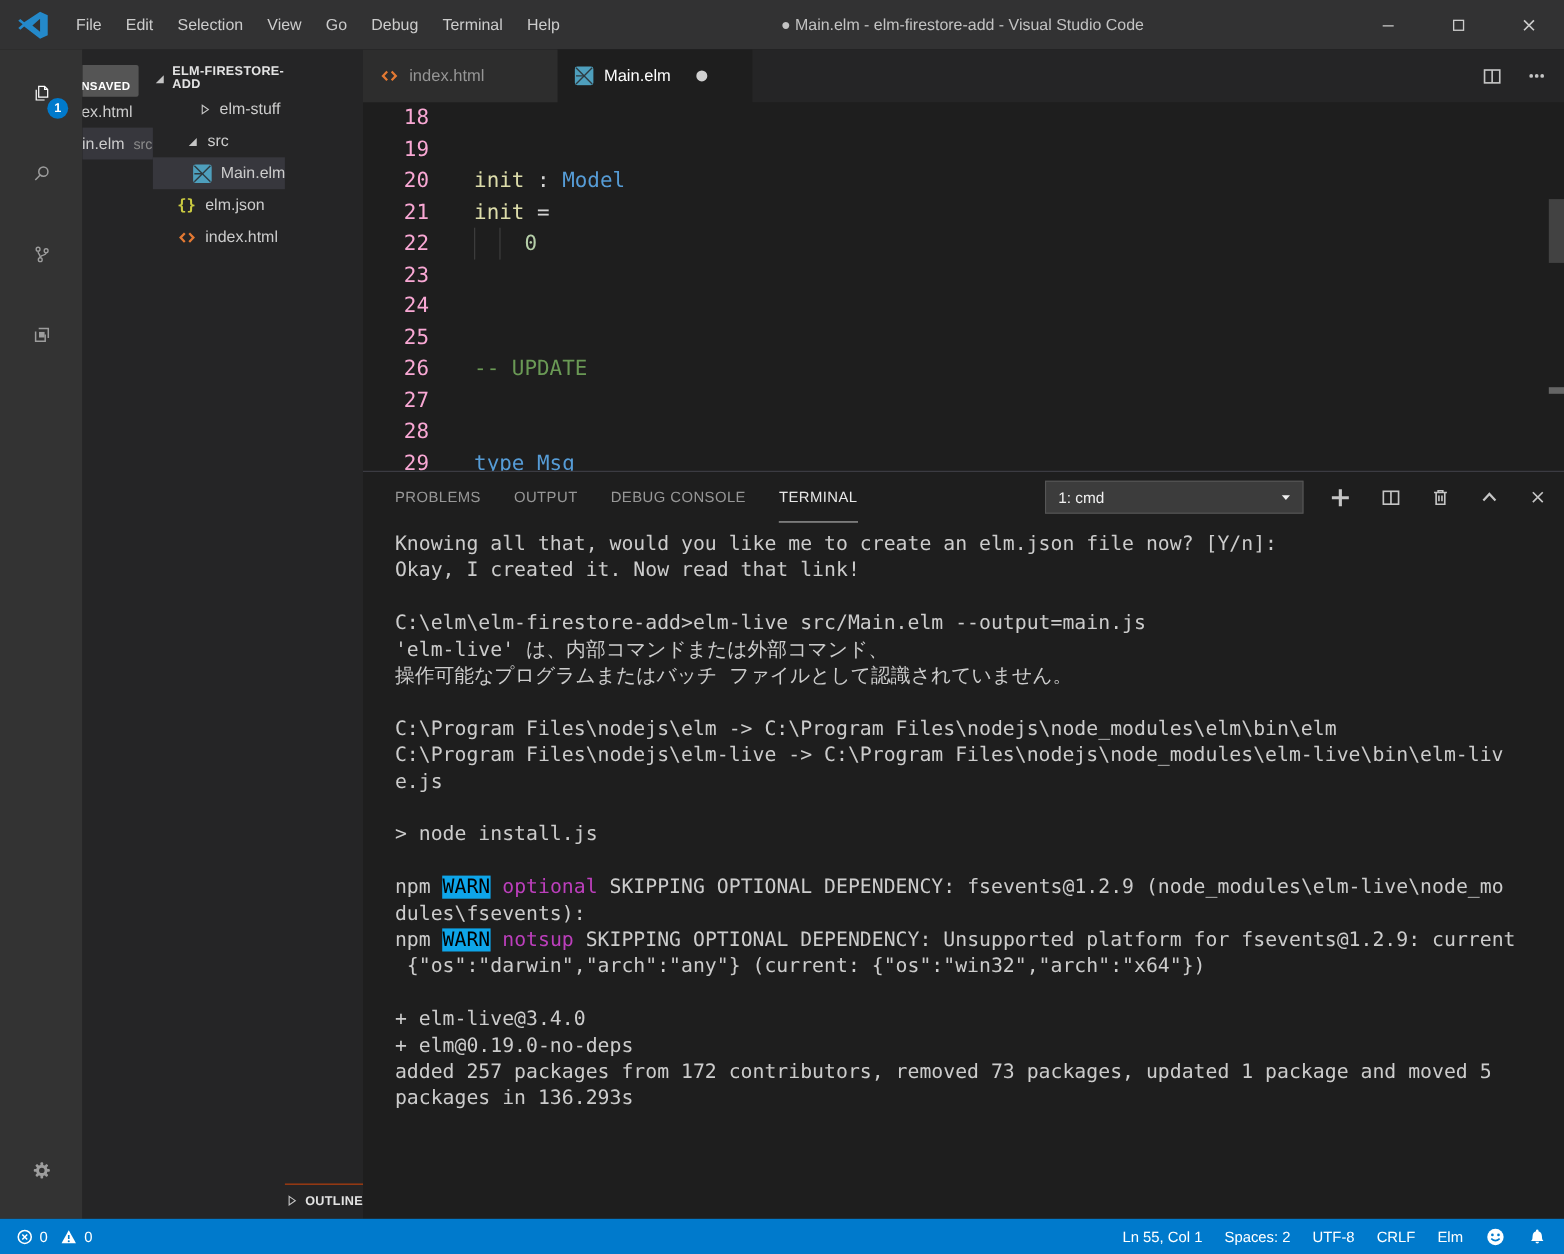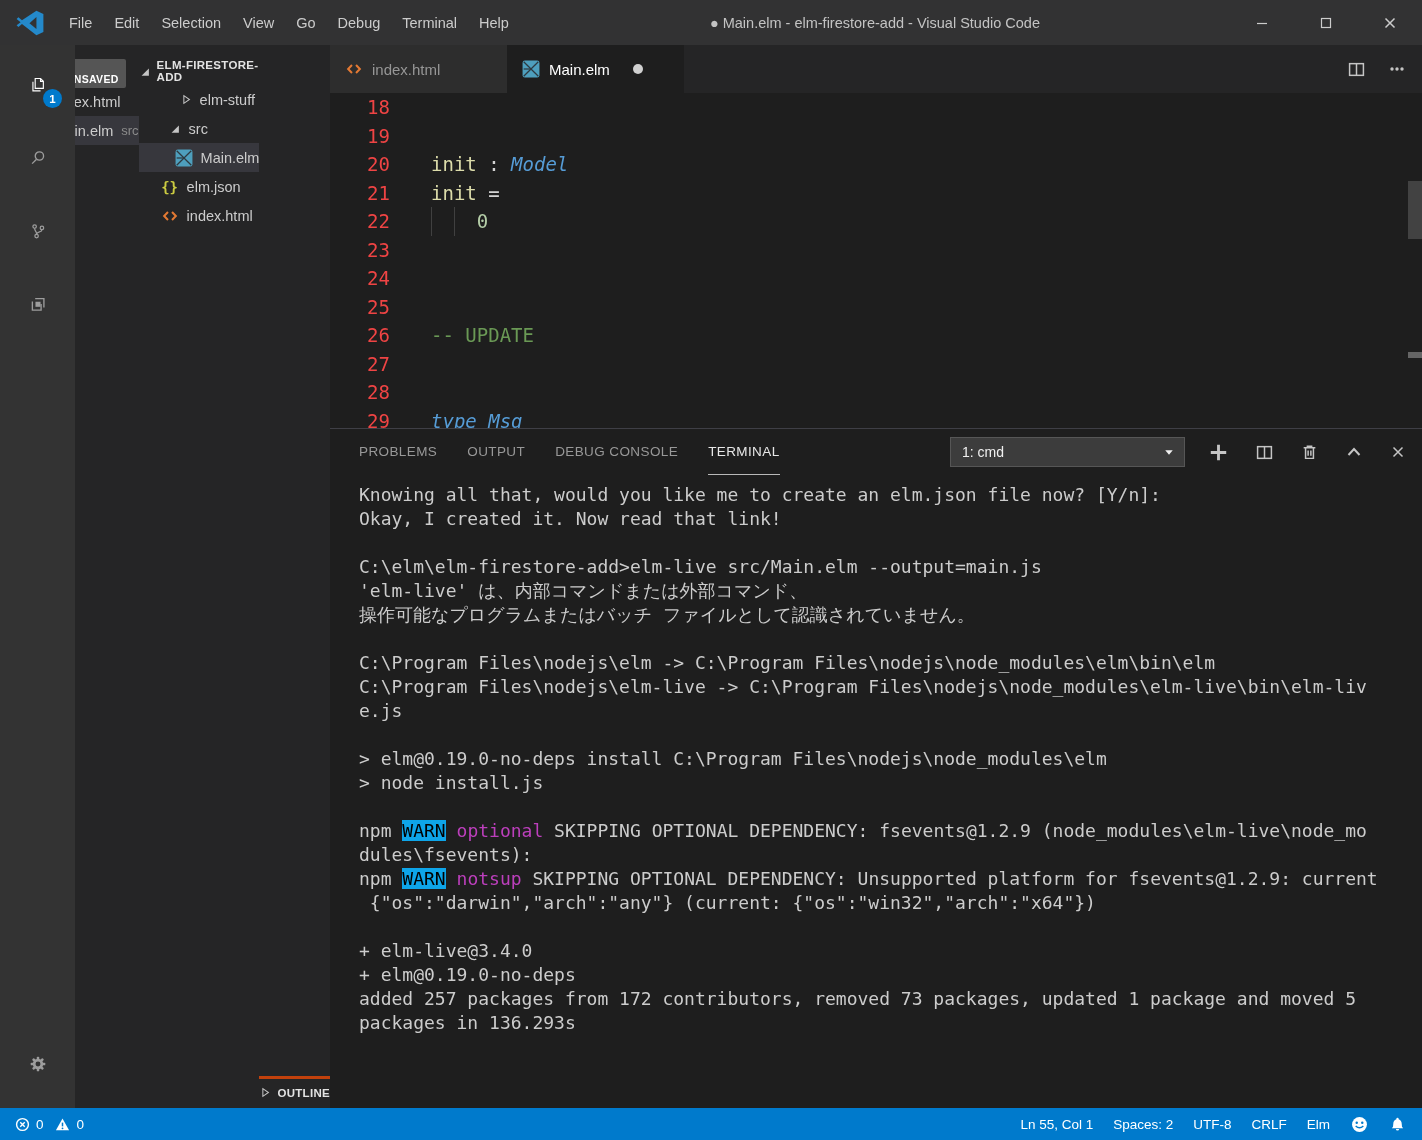--- a/index.html
+++ b/index.html
@@ -36,37 +36,37 @@
   .unsaved-badge { margin-left:auto; margin-right:13px; background:#555555; color:#ffffff; font-size:10.5px; font-weight:bold; padding:2.5px 7px; border-radius:2px; letter-spacing:.3px; }
   .row { height:29px; display:flex; align-items:center; color:#cccccc; }
   .row.selected { background:#37373d; }
   .row .label { margin-left:8px; white-space:nowrap; }
   .row .detail { margin-left:8px; color:#8b8b8b; font-size:13px; }
   .dot { width:11px; height:11px; border-radius:50%; background:#c5c5c5; flex:0 0 auto; }
   .dot.hidden { visibility:hidden; }
   .file-icon { width:18px; height:18px; display:flex; align-items:center; justify-content:center; flex:0 0 auto; }
   .twisty { width:12px; height:13px; display:flex; align-items:center; justify-content:center; color:#c5c5c5; flex:0 0 auto; }
   .json-glyph { font-family:"DejaVu Sans Mono",monospace; font-weight:bold; font-size:14px; color:#cbcb41; }
-  .outline-header { margin-top:auto; border-top:3px solid #c2410c; height:30px; margin-bottom:2px; }
+  .outline-header { margin-top:auto; border-top:1px solid #c2410c; height:30px; margin-bottom:2px; }
 
   
   .editor-area { flex:1; display:flex; flex-direction:column; min-width:0; background:#1e1e1e; }
   .tabbar { flex:0 0 48px; background:#252526; display:flex; }
   .tab { display:flex; align-items:center; padding:0 15px; gap:9px; font-size:15px; min-width:177px; }
   .tab.inactive { background:#2d2d2d; color:#969696; }
   .tab.active { background:#1e1e1e; color:#ffffff; }
   .tab .dot { width:10px; height:10px; background:#d0d0d0; margin-left:14px; }
   .tab-actions { margin-left:auto; display:flex; align-items:center; gap:22px; padding-right:16px; color:#c5c5c5; }
 
   .editor { flex:0 0 335px; position:relative; overflow:hidden; }
   .code-line { display:flex; height:28.5px; font-family:"DejaVu Sans Mono","Liberation Mono",monospace; font-size:19px; line-height:28.5px; }
-  .gutter { flex:0 0 60px; text-align:right; color:#ef4444; }
+  .gutter { flex:0 0 60px; text-align:right; color:#f9a8d4; }
   .code { white-space:pre; margin-left:41px; color:#d4d4d4; }
   .fn  { color:#dcdcaa; }
-  .kw  { color:#569cd6;font-style:italic; }
+  .kw  { color:#569cd6; }
   .num { color:#b5cea8; }
   .cm  { color:#6a9955; }
   .pn  { color:#d4d4d4; }
   .guide { display:inline-block; width:22.9px; height:28.5px; border-left:1px solid #404040; vertical-align:top; }
   .editor-scrollbar { position:absolute; top:0; right:0; width:14px; height:100%; }
   .scroll-thumb { position:absolute; top:88px; right:0; width:14px; height:58px; background:rgba(121,121,121,.40); }
   .overview-marker { position:absolute; top:259px; right:0; width:14px; height:6px; background:rgba(160,160,160,.55); }
 
   
   .panel { flex:1; border-top:1px solid #3f3f46; display:flex; flex-direction:column; min-height:0; }
@@ -474,21 +474,20 @@
             <div class="t-line"><span>Okay, I created it. Now read that link!</span></div>
             <div class="t-line">&nbsp;</div>
             <div class="t-line"><span>C:\elm\elm-firestore-add&gt;elm-live src/Main.elm --output=main.js</span></div>
             <div class="t-line"><span>'elm-live' は、内部コマンドまたは外部コマンド、</span></div>
             <div class="t-line"><span>操作可能なプログラムまたはバッチ ファイルとして認識されていません。</span></div>
             <div class="t-line">&nbsp;</div>
             <div class="t-line"><span>C:\Program Files\nodejs\elm -&gt; C:\Program Files\nodejs\node_modules\elm\bin\elm</span></div>
             <div class="t-line"><span>C:\Program Files\nodejs\elm-live -&gt; C:\Program Files\nodejs\node_modules\elm-live\bin\elm-liv</span></div>
             <div class="t-line"><span>e.js</span></div>
             <div class="t-line">&nbsp;</div>
-            <div class="t-line"><span>&gt; elm@0.19.0-no-deps install C:\Program Files\nodejs\node_modules\elm</span></div>
             <div class="t-line"><span>&gt; node install.js</span></div>
             <div class="t-line">&nbsp;</div>
             <div class="t-line"><span>npm </span><span class="t-warn">WARN</span><span> </span><span class="t-mag">optional</span><span> SKIPPING OPTIONAL DEPENDENCY: fsevents@1.2.9 (node_modules\elm-live\node_mo</span></div>
             <div class="t-line"><span>dules\fsevents):</span></div>
             <div class="t-line"><span>npm </span><span class="t-warn">WARN</span><span> </span><span class="t-mag">notsup</span><span> SKIPPING OPTIONAL DEPENDENCY: Unsupported platform for fsevents@1.2.9: current</span></div>
             <div class="t-line"><span> {"os":"darwin","arch":"any"} (current: {"os":"win32","arch":"x64"})</span></div>
             <div class="t-line">&nbsp;</div>
             <div class="t-line"><span>+ elm-live@3.4.0</span></div>
             <div class="t-line"><span>+ elm@0.19.0-no-deps</span></div>
             <div class="t-line"><span>added 257 packages from 172 contributors, removed 73 packages, updated 1 package and moved 5</span></div>

